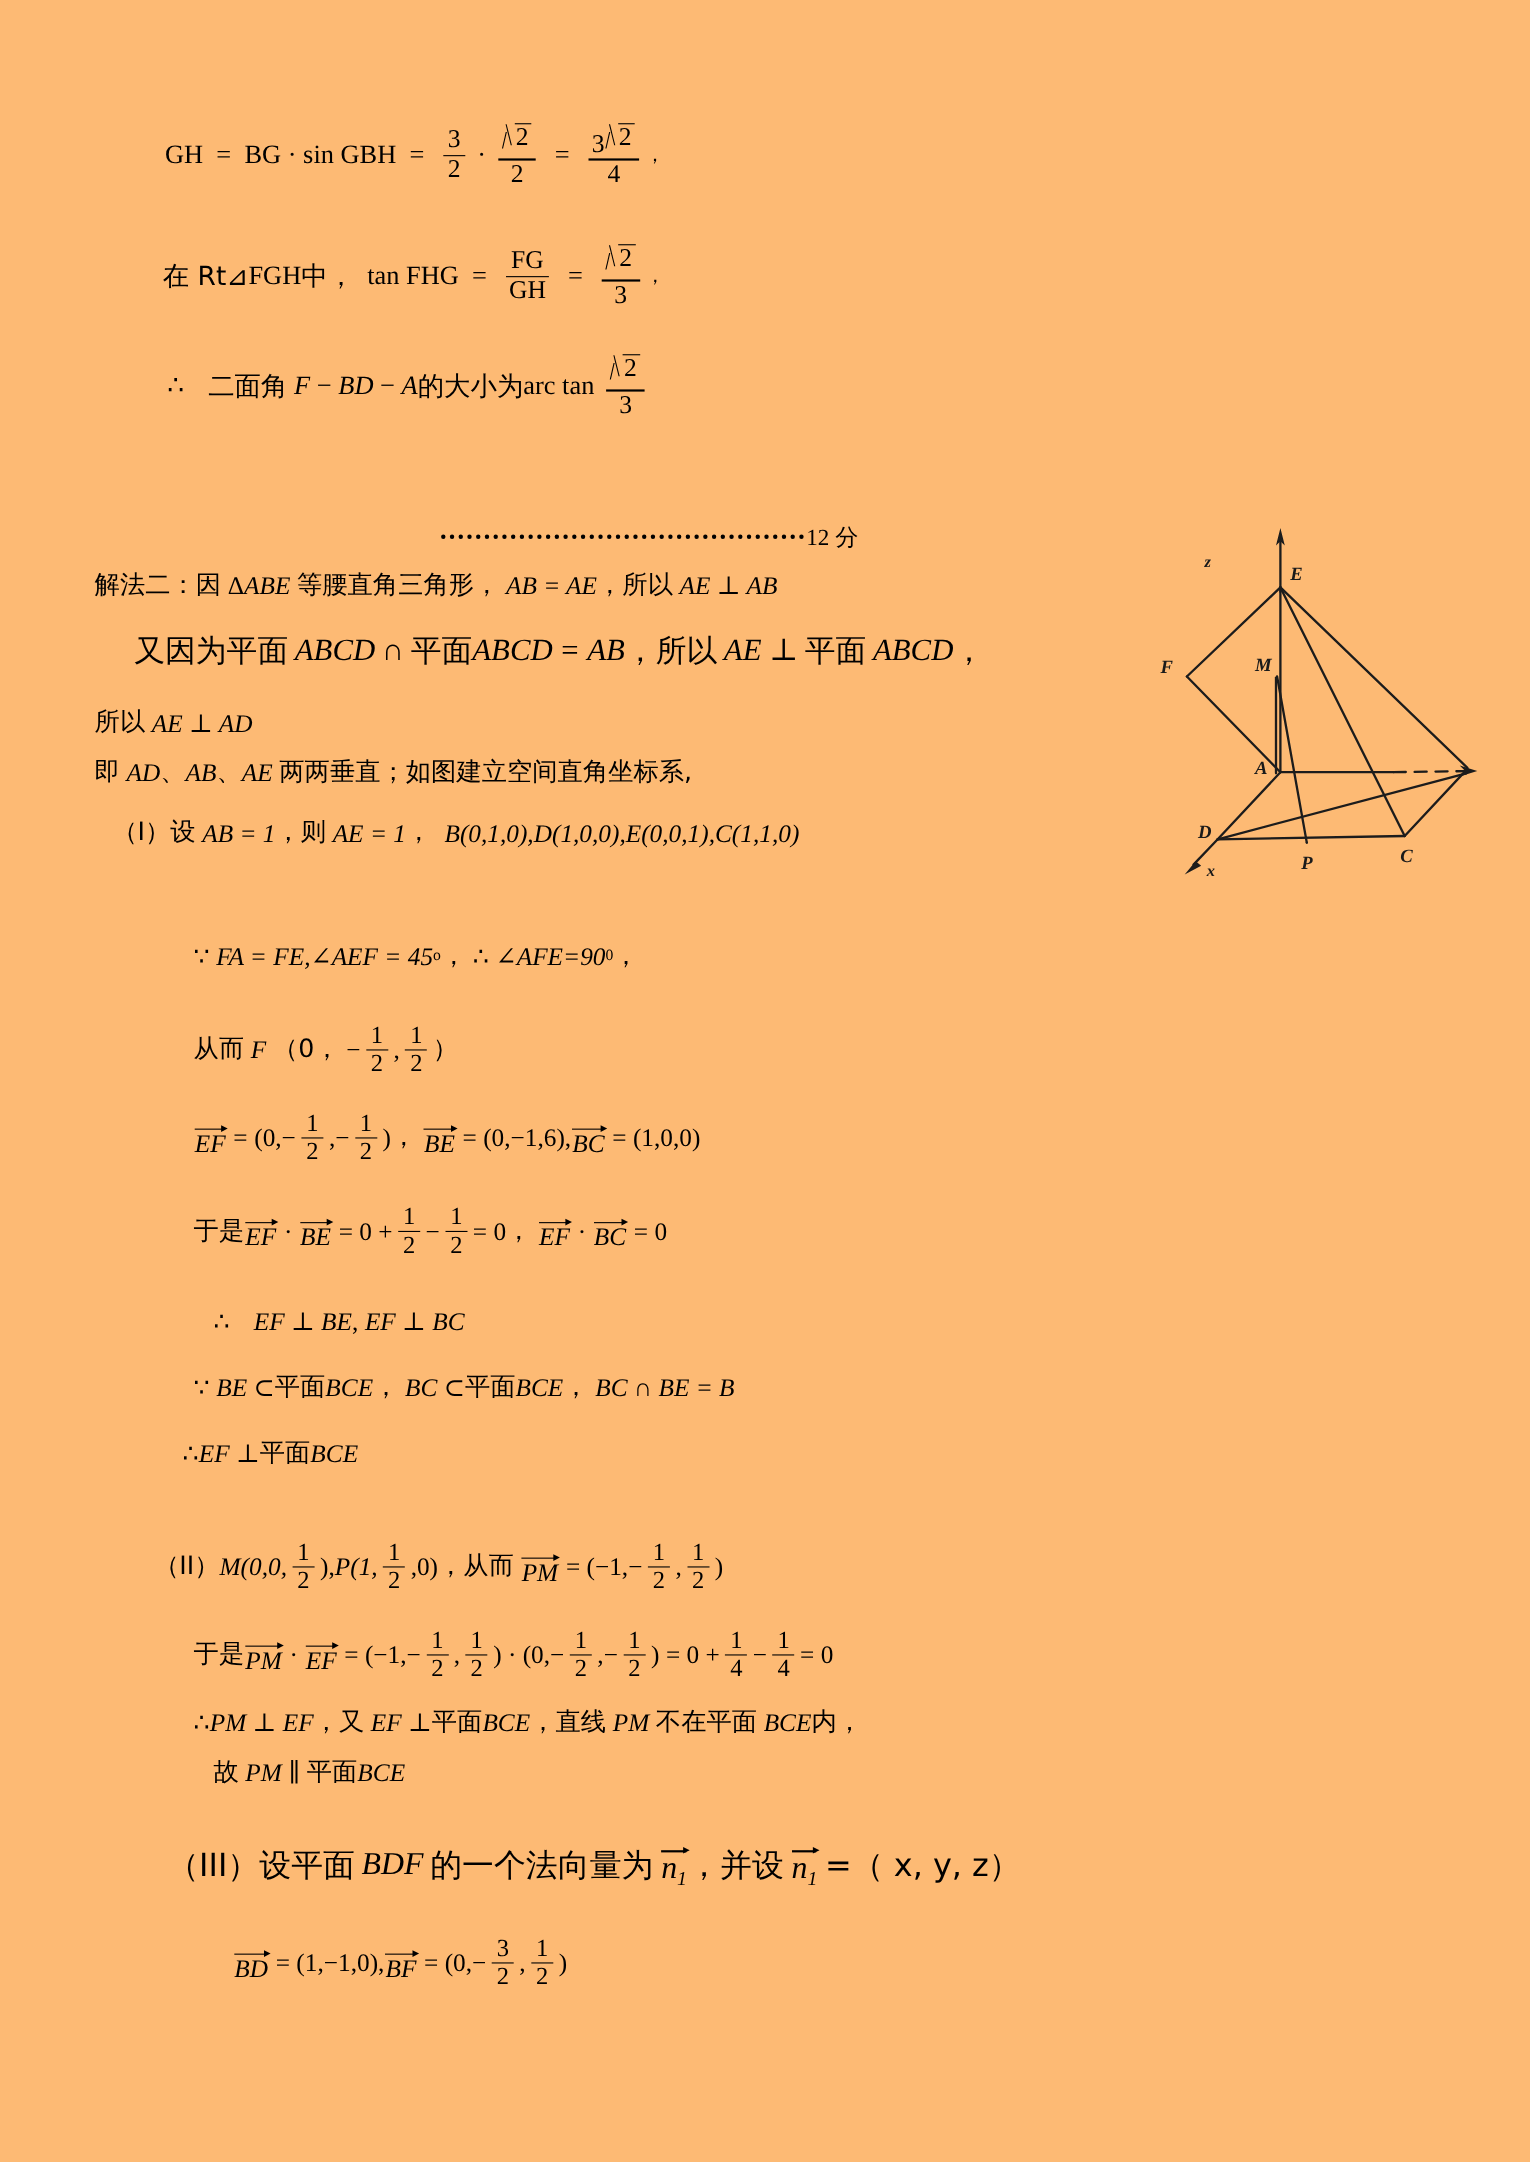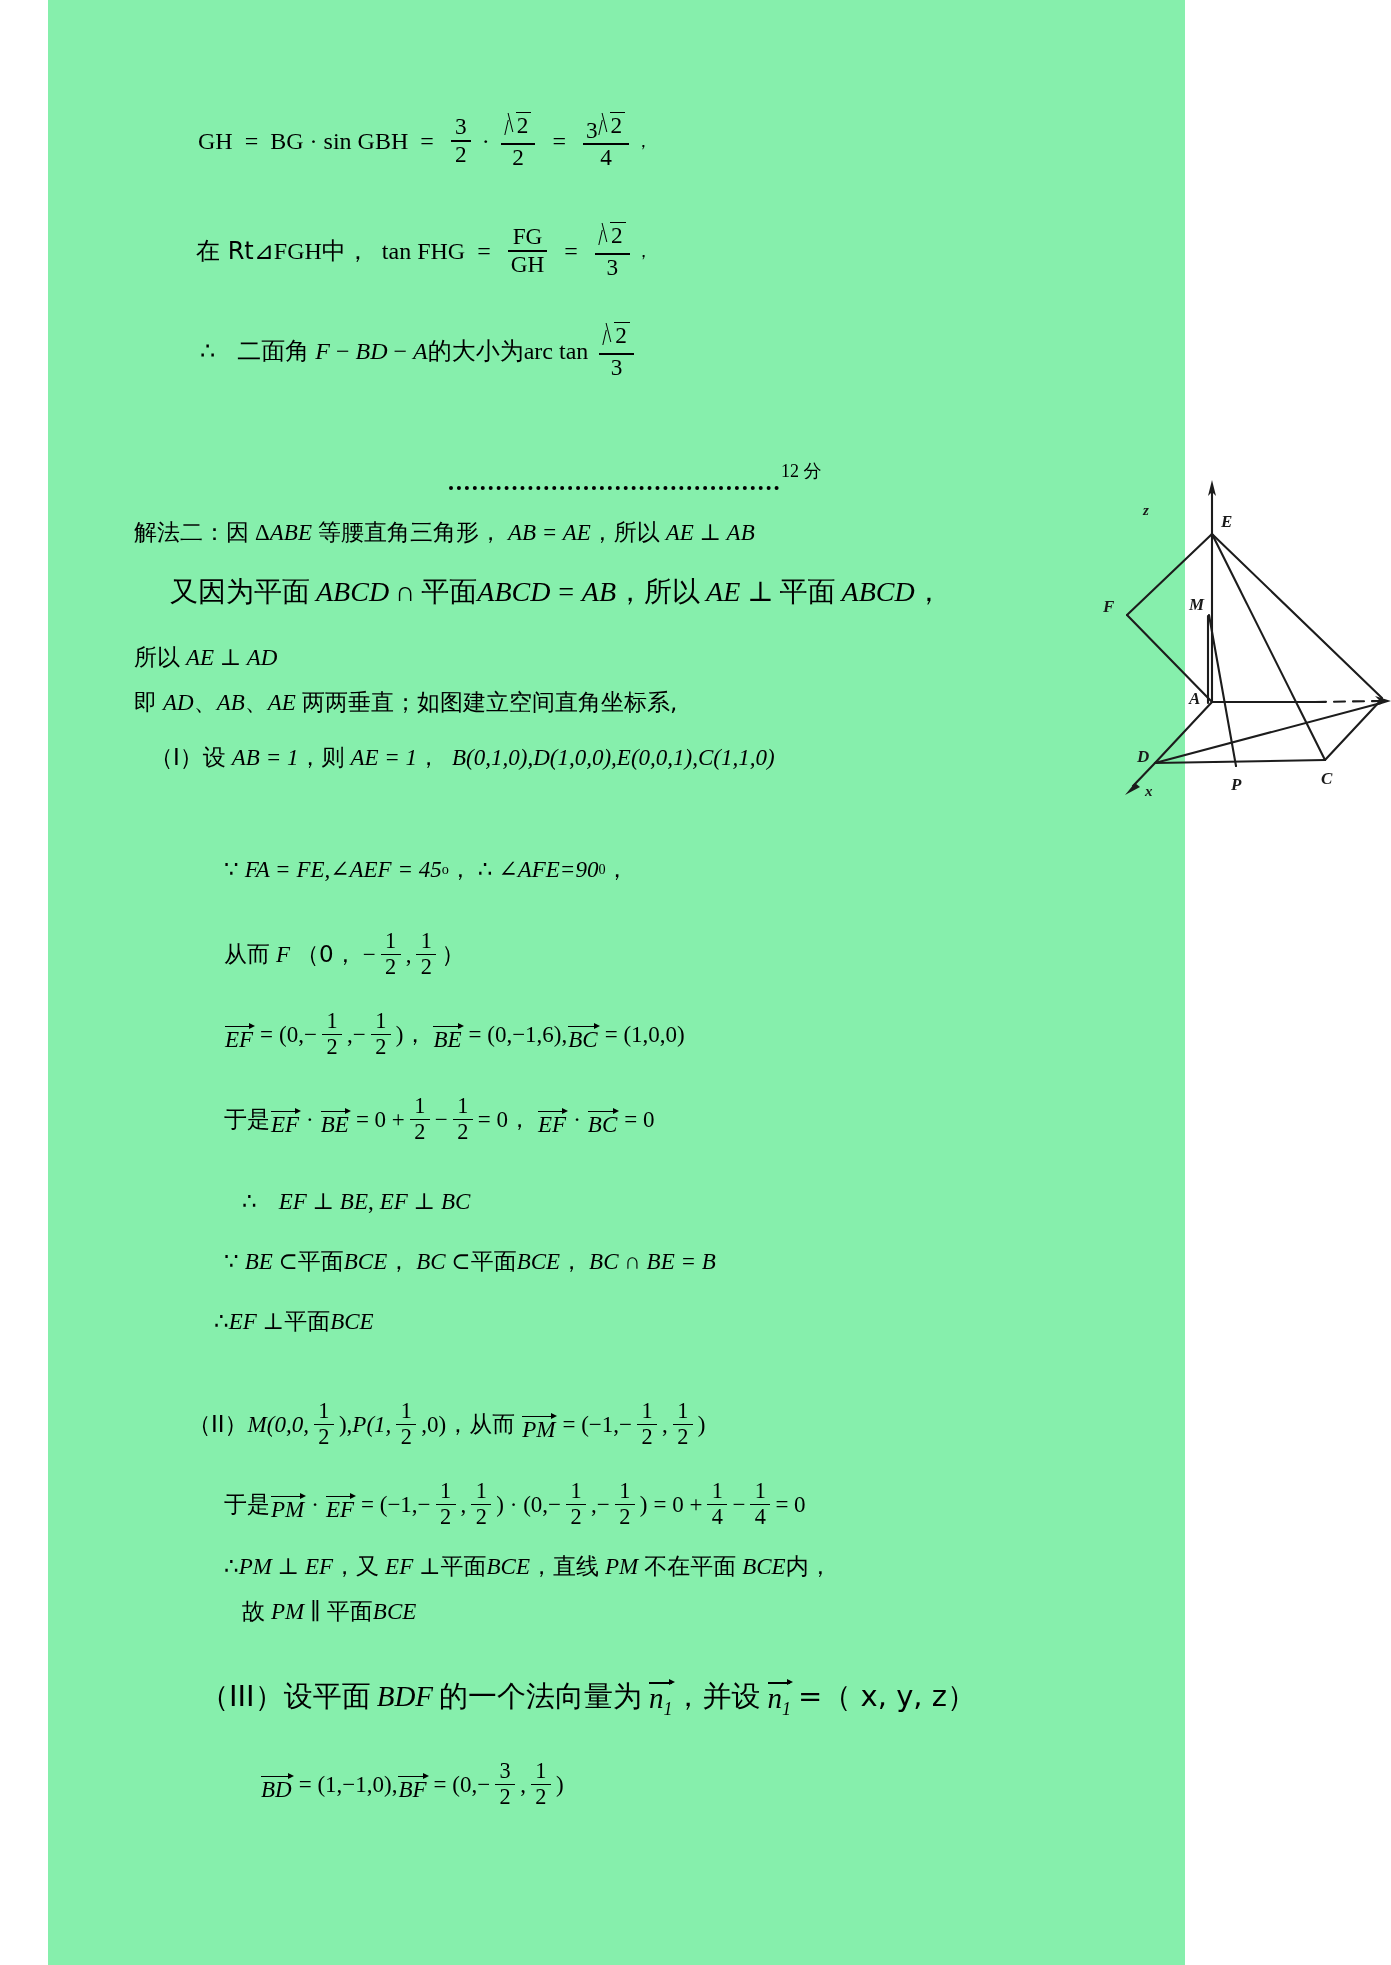--- a/index.html
+++ b/index.html
@@ -11,24 +11,23 @@
     width: 1391px;
     height: 1965px;
     position: relative;
     font-family: "Liberation Serif", "DejaVu Serif", serif;
     color: #000000;
     overflow: hidden;
   }
 
   .page {
     position: relative;
-    width: 1137px;
+    width: 1391px;
     height: 1965px;
-    background: #86efac;
-    margin-left: 48px;
+    background: #fdba74;
   }
 
   
   .mrow {
     position: absolute;
     display: flex;
     align-items: center;
     white-space: nowrap;
     line-height: 1.0;
   }
@@ -273,21 +272,21 @@
           </span>
       </span>
       <span class="bar"></span>
       <span class="den up">3</span>
     </span>
   </div>
 
   <div class="leader" style="left:401px; top:480px; width:330px;">
     <span class="dots"></span>
   </div>
-  <div class="mrow ser" style="left:733px; top:462px; font-size:18px;">
+  <div class="mrow ser" style="left:733px; top:478px; font-size:21px;">
     <span class="cjk" style="font-family:'Liberation Serif','DejaVu Serif',serif;">12 分</span>
   </div>
 
   <div class="mrow ser" style="left:86px; top:521px; font-size:23px;">
     <span class="cjk">解法二：因</span>
     <span class="sp-s"></span>
     <span class="up">Δ</span>
     <span class="it">ABE</span>
     <span class="sp-s"></span>
     <span class="cjk">等腰直角三角形，</span>

